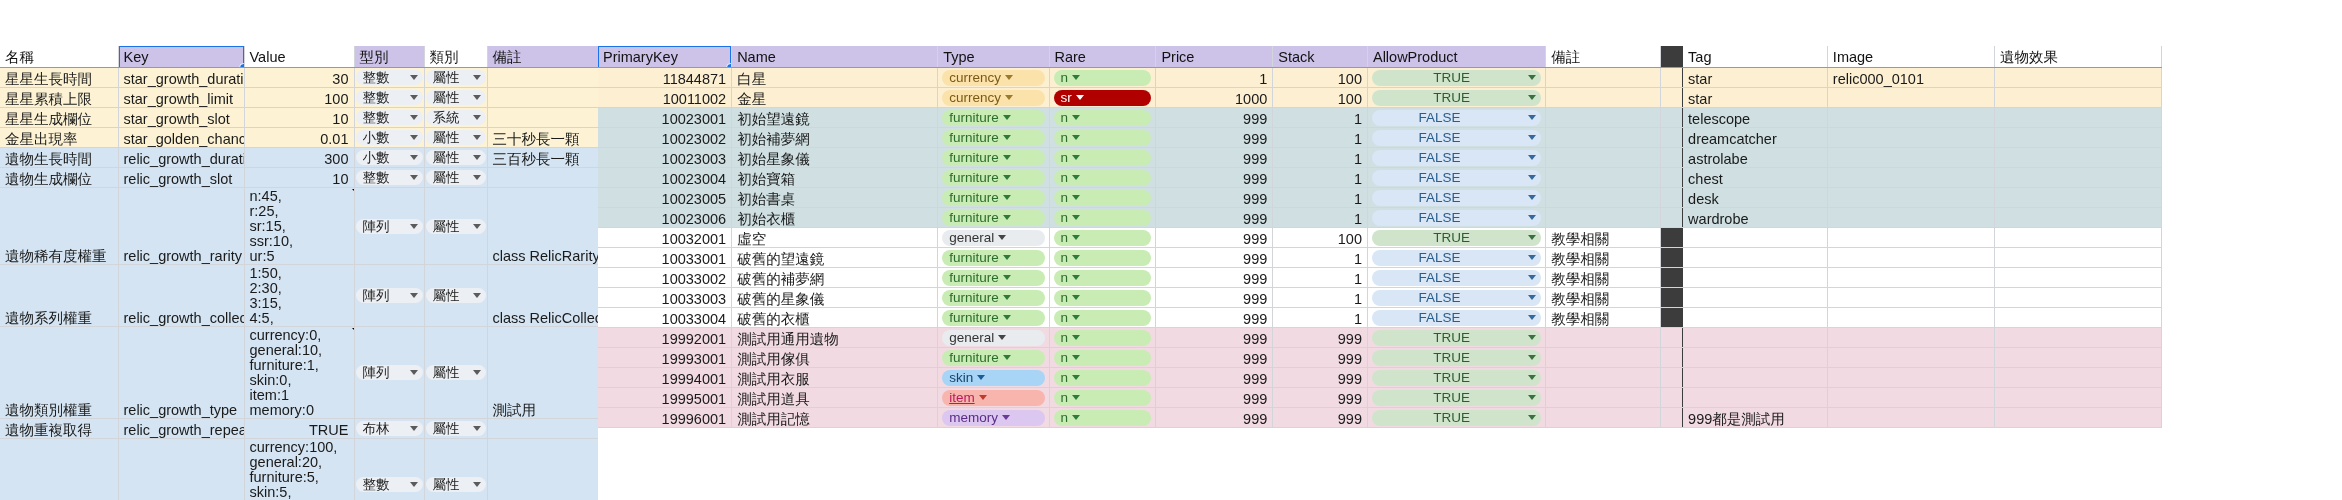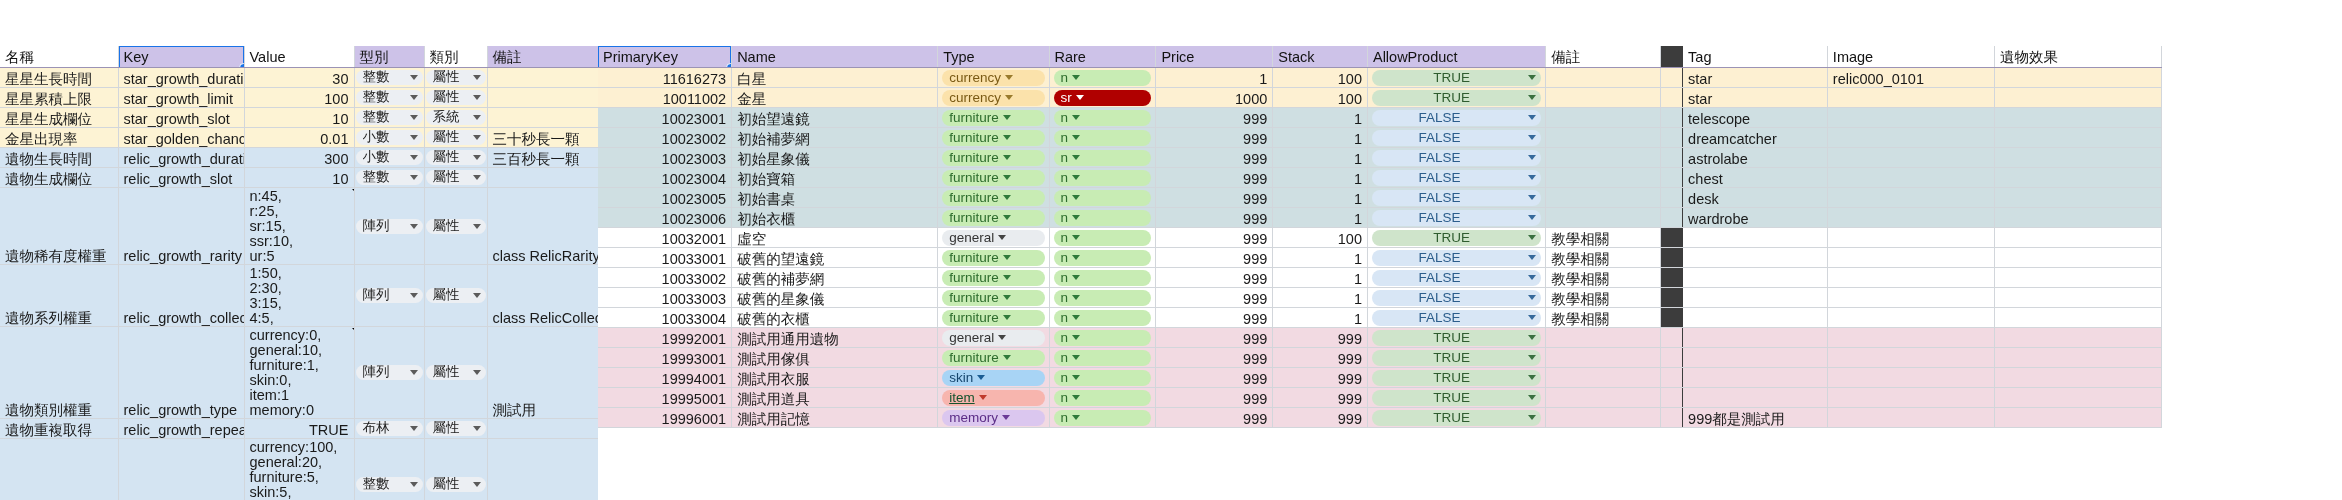--- a/index.html
+++ b/index.html
@@ -56,21 +56,21 @@
     background:#eceff3;border-radius:9px;
     padding:0 5px 0 7px;height:15px;line-height:15px;
     font-size:13.5px;color:#222;
   }
   .sel .cap{overflow:hidden;}
   .caret{
     width:0;height:0;margin-left:4px;flex:0 0 auto;
     border-left:4.5px solid transparent;border-right:4.5px solid transparent;
     border-top:5.5px solid #5b5b5b;
   }
-  td.selcell{padding:1px 1px;vertical-align:middle;font-family:Liberation Mono, monospace;}
+  td.selcell{padding:1px 1px;vertical-align:middle;}
 
   
   .selbox{position:relative;}
   .selbox:after{
     content:"";position:absolute;left:-1px;top:-1px;right:-1px;bottom:-2px;
     border:2px solid #1a73e8;pointer-events:none;
   }
   .handle{
     position:absolute;width:7px;height:7px;border-radius:50%;
     background:#1a73e8;border:1px solid #fff;
@@ -114,21 +114,21 @@
   .chip .cap{overflow:hidden;}
   .chip .caret{border-top-color:inherit;}
   .chip.currency{background:#fbe2ab;color:#7a5a14;}
   .chip.currency .caret{border-top-color:#9a7b2c;}
   .chip.furniture{background:#c8ecb4;color:#2c6c2c;}
   .chip.furniture .caret{border-top-color:#2f7a3a;}
   .chip.general{background:#e9ecef;color:#333;}
   .chip.general .caret{border-top-color:#444;}
   .chip.skin{background:#a8d4f5;color:#16466e;}
   .chip.skin .caret{border-top-color:#1a5c93;}
-  .chip.item{background:#f7b5ae;color:#14532d;text-decoration:underline;}
+  .chip.item{background:#f7b5ae;color:#be185d;text-decoration:underline;}
   .chip.item .caret{border-top-color:#c0392b;}
   .chip.memory{background:#dbc7ef;color:#5b2c86;}
   .chip.memory .caret{border-top-color:#6b3a96;}
   .chip.rare-n{background:#c8ecb4;color:#2c6c2c;}
   .chip.rare-n .caret{border-top-color:#2f7a3a;}
   .chip.rare-sr{background:#b00000;color:#ffffff;}
   .chip.rare-sr .caret{border-top-color:#ffffff;}
   .chip.bool-true{background:#cfe4cb;color:#2f5c2f;}
   .chip.bool-true .caret{border-top-color:#3a7040;}
   .chip.bool-false{background:#d8e6f5;color:#2b5d8c;gap:24px;}
@@ -406,21 +406,21 @@
             <td>Price</td>
             <td>Stack</td>
             <td>AllowProduct</td>
             <td class="white">備註</td>
             <td class="dark"></td>
             <td class="white">Tag</td>
             <td class="white">Image</td>
             <td class="white">遺物效果</td>
           </tr>
           <tr class="cream">
-            <td class="num">11616273</td>
+            <td class="num">11844871</td>
             <td>白星</td>
             <td class="chipcell">
               <div class="chip currency">
                 <span class="cap">currency</span>
                 <span class="caret"></span>
               </div>
             </td>
             <td class="chipcell">
               <div class="chip rare-n">
                 <span class="cap">n</span>

